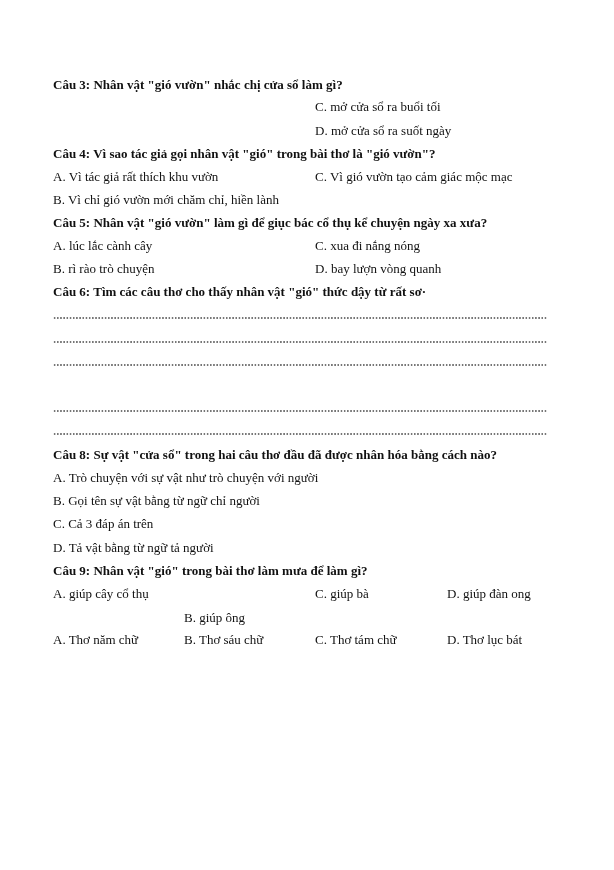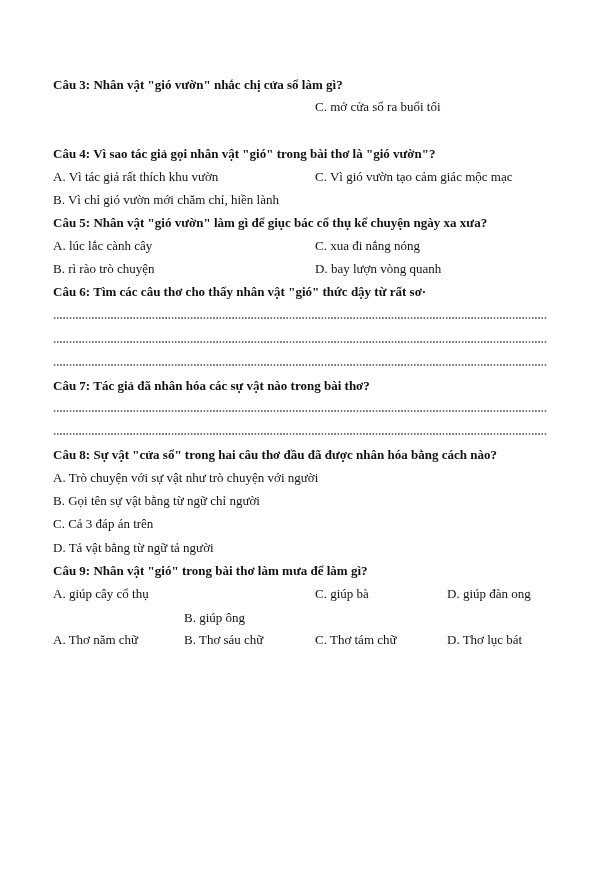--- a/index.html
+++ b/index.html
@@ -12,38 +12,38 @@
           background-image:radial-gradient(circle, #555 0.6px, transparent 0.8px);
           background-size:3.2px 2px; background-repeat:repeat-x; }
 </style>
 </head>
 <body>
 
 <div class="page">
 
   <div class="q" style="top:77px">Câu 3: Nhân vật "gió vườn" nhắc chị cửa sổ làm gì?</div>
   <div class="opt" style="left:315px;top:99px">C. mở cửa sổ ra buổi tối</div>
+  <div class="opt" style="left:315px;top:123px">D. mở cửa sổ ra suốt ngày</div>
 
   <div class="q" style="top:146px">Câu 4: Vì sao tác giả gọi nhân vật "gió" trong bài thơ là "gió vườn"?</div>
   <div class="opt" style="left:53px;top:169px">A. Vì tác giả rất thích khu vườn</div>
   <div class="opt" style="left:53px;top:192px">B. Vì chỉ gió vườn mới chăm chỉ, hiền lành</div>
   <div class="opt" style="left:315px;top:169px">C. Vì gió vườn tạo cảm giác mộc mạc</div>
 
   <div class="q" style="top:215px">Câu 5: Nhân vật "gió vườn" làm gì để giục bác cổ thụ kể chuyện ngày xa xưa?</div>
   <div class="opt" style="left:53px;top:238px">A. lúc lắc cành cây</div>
   <div class="opt" style="left:315px;top:238px">C. xua đi nắng nóng</div>
   <div class="opt" style="left:53px;top:261px">B. rì rào trò chuyện</div>
   <div class="opt" style="left:315px;top:261px">D. bay lượn vòng quanh</div>
 
   <div class="q" style="top:284px">Câu 6: Tìm các câu thơ cho thấy nhân vật "gió" thức dậy từ rất sơ·</div>
   <div class="dots" style="top:317px"></div>
   <div class="dots" style="top:341px"></div>
   <div class="dots" style="top:364px"></div>
 
-  <div class="q" style="top:378px">Câu 7: Tác giả đã nhân hóa các sự vật nào trong bài thơ?</div>
   <div class="dots" style="top:410px"></div>
   <div class="dots" style="top:433px"></div>
 
   <div class="q" style="top:447px">Câu 8: Sự vật "cửa sổ" trong hai câu thơ đầu đã được nhân hóa bằng cách nào?</div>
   <div class="opt" style="left:53px;top:470px">A. Trò chuyện với sự vật như trò chuyện với người</div>
   <div class="opt" style="left:53px;top:493px">B. Gọi tên sự vật bằng từ ngữ chỉ người</div>
   <div class="opt" style="left:53px;top:516px">C. Cả 3 đáp án trên</div>
   <div class="opt" style="left:53px;top:540px">D. Tả vật bằng từ ngữ tả người</div>
 
   <div class="q" style="top:563px">Câu 9: Nhân vật "gió" trong bài thơ làm mưa để làm gì?</div>

